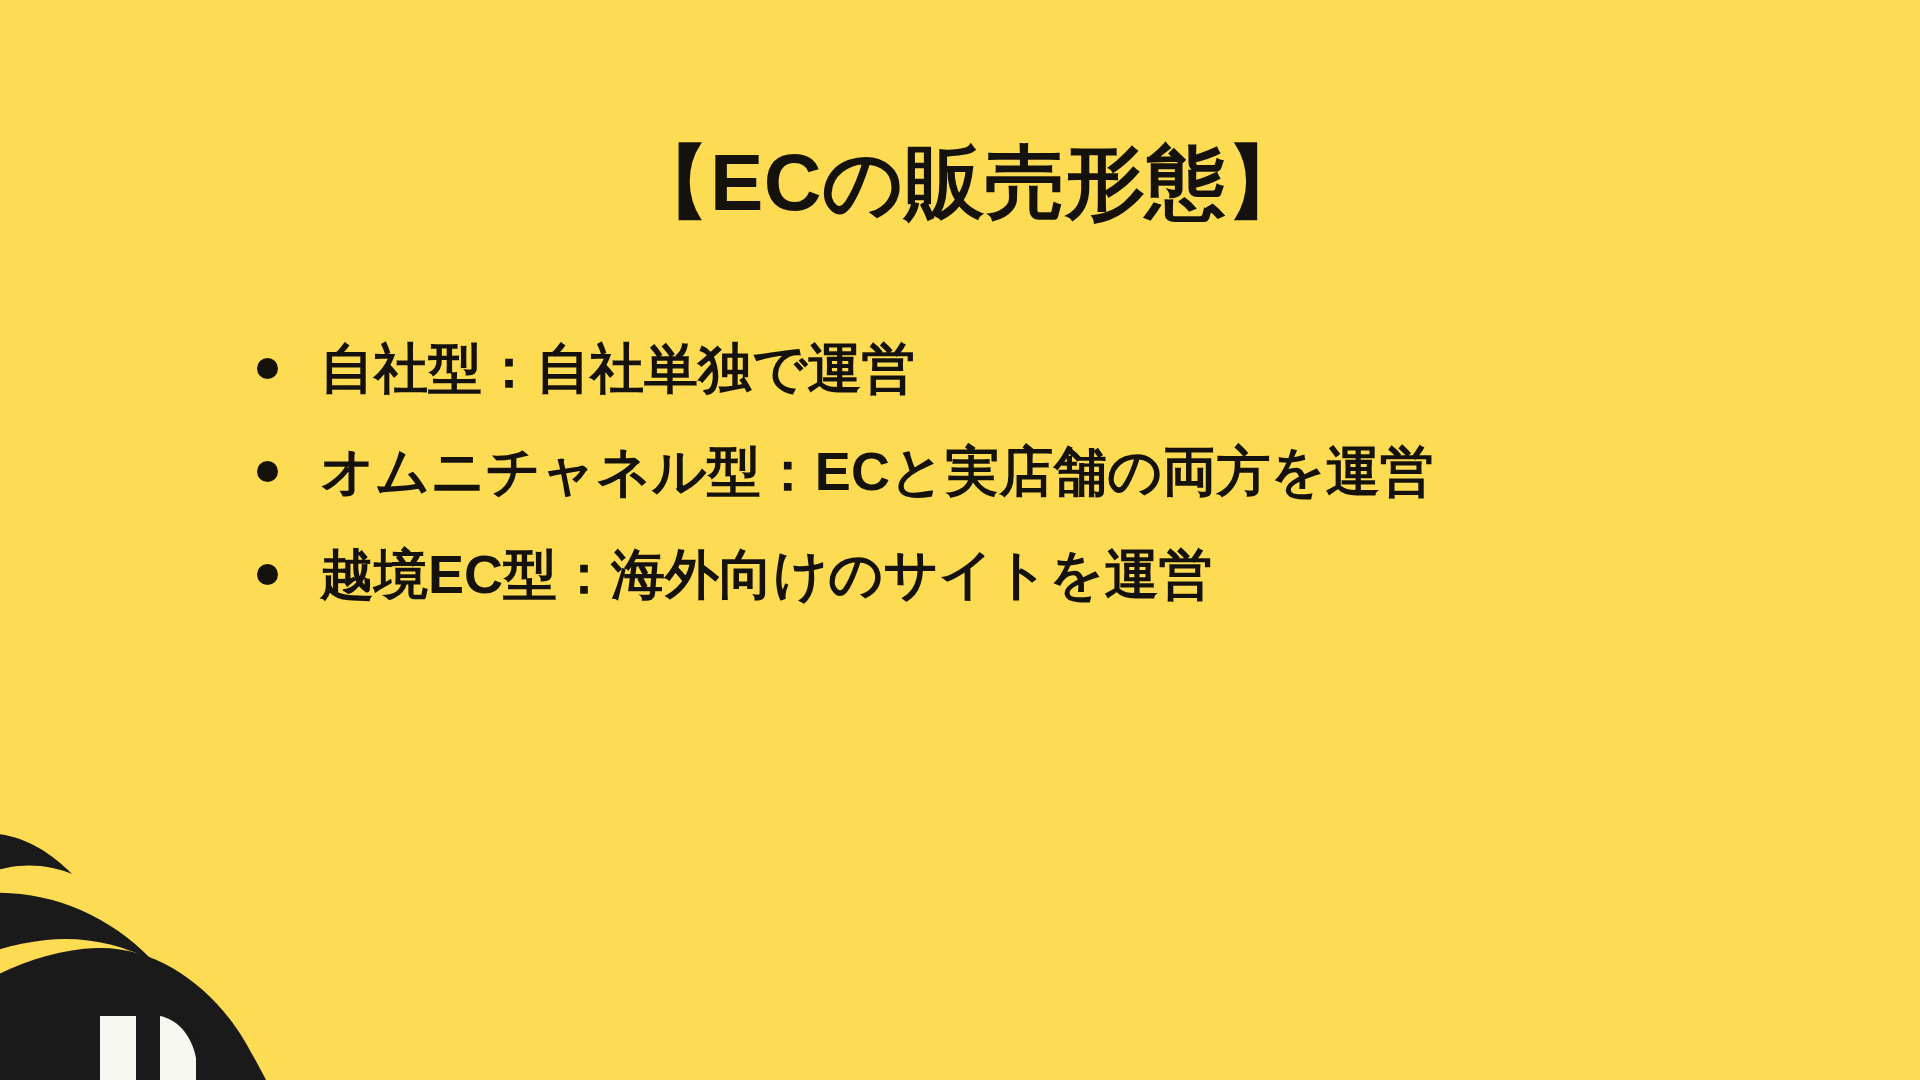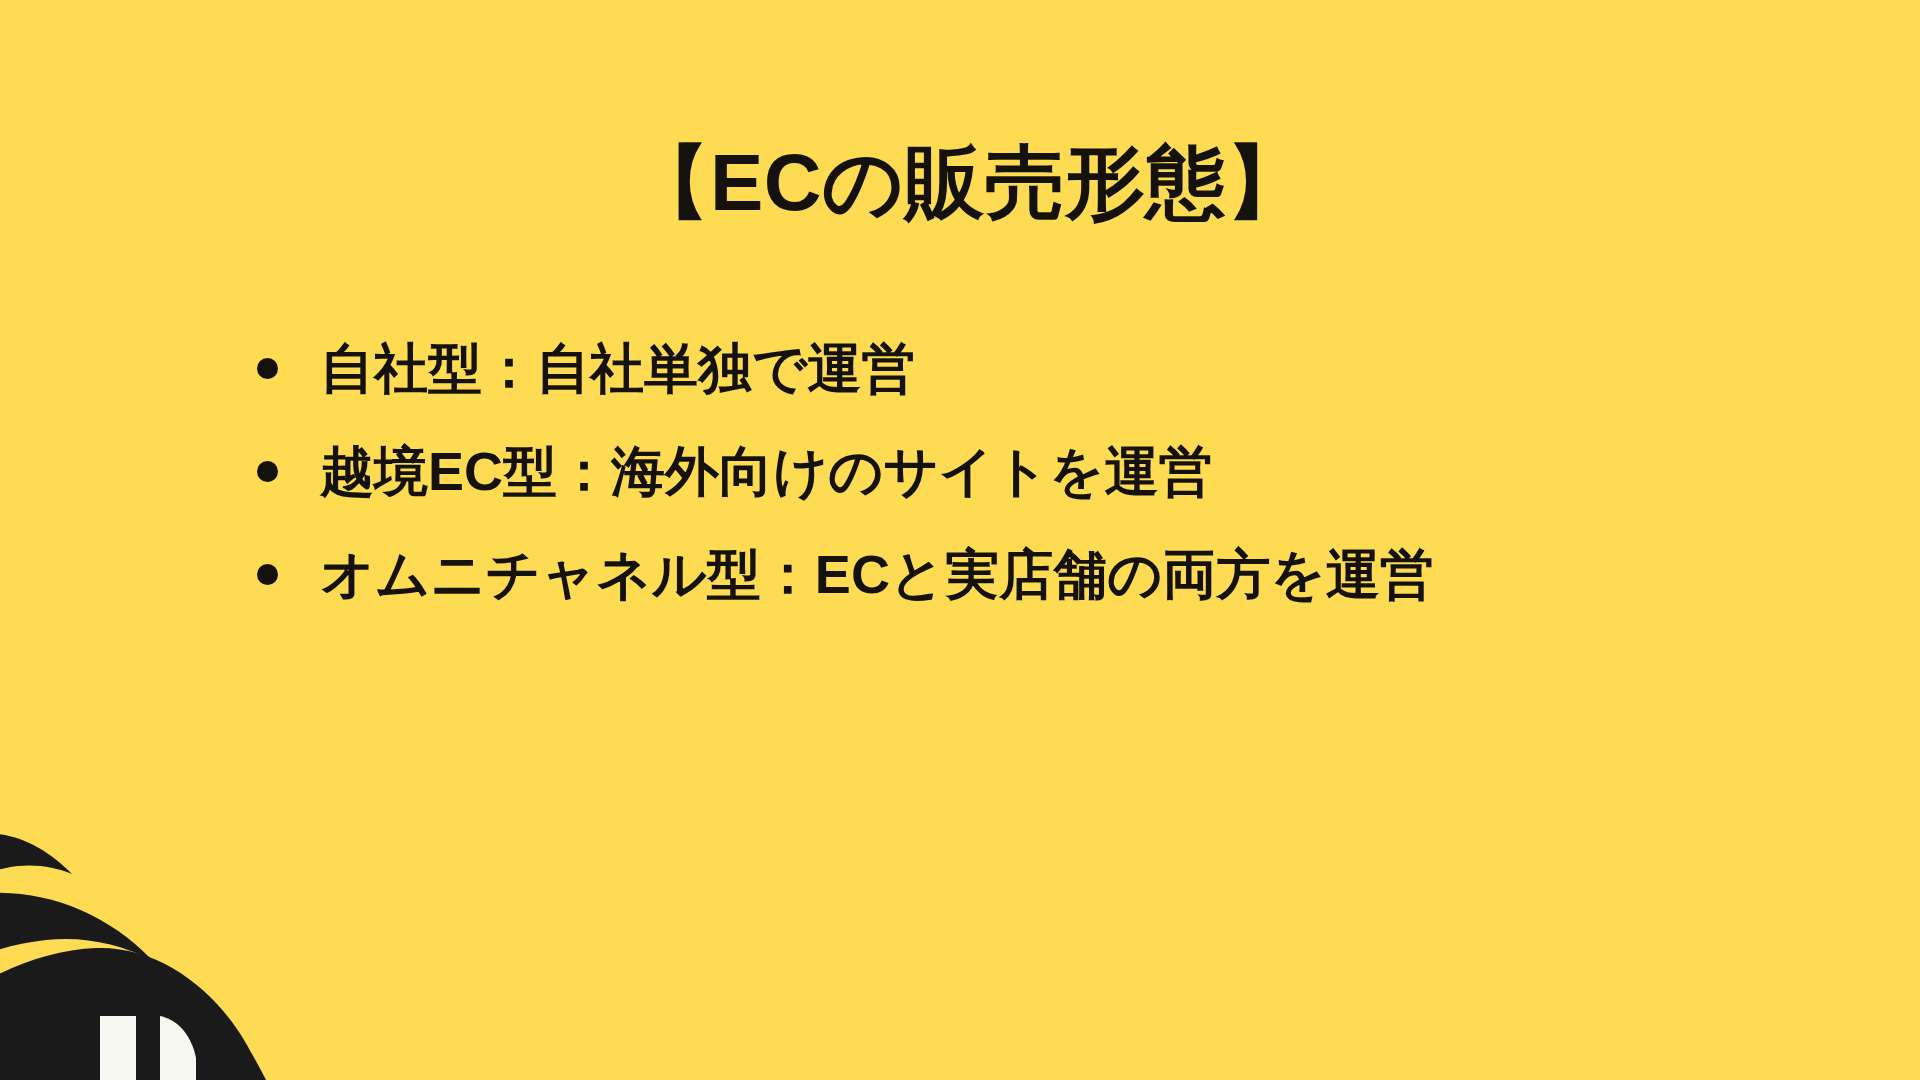--- a/index.html
+++ b/index.html
@@ -117,21 +117,21 @@
     <h1 id="slide-title">【ECの販売形態】</h1>
   </div>
 
   <ul id="bullet-list">
     <li>
       <span class="bullet-dot"></span>
       <span class="bullet-text">自社型：自社単独で運営</span>
     </li>
     <li>
       <span class="bullet-dot"></span>
-      <span class="bullet-text">越境EC型：海外向けのサイトを運営</span>
+      <span class="bullet-text">オムニチャネル型：ECと実店舗の両方を運営</span>
     </li>
     <li>
       <span class="bullet-dot"></span>
-      <span class="bullet-text">オムニチャネル型：ECと実店舗の両方を運営</span>
+      <span class="bullet-text">越境EC型：海外向けのサイトを運営</span>
     </li>
   </ul>
 
 </div>
 
 </body></html>

